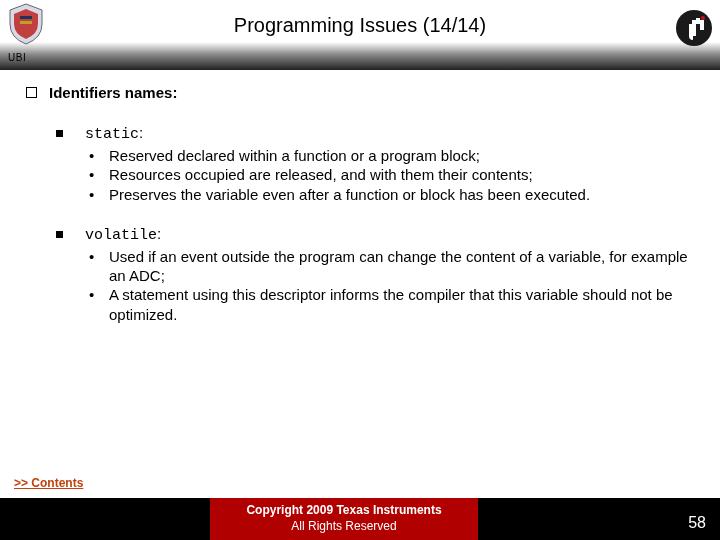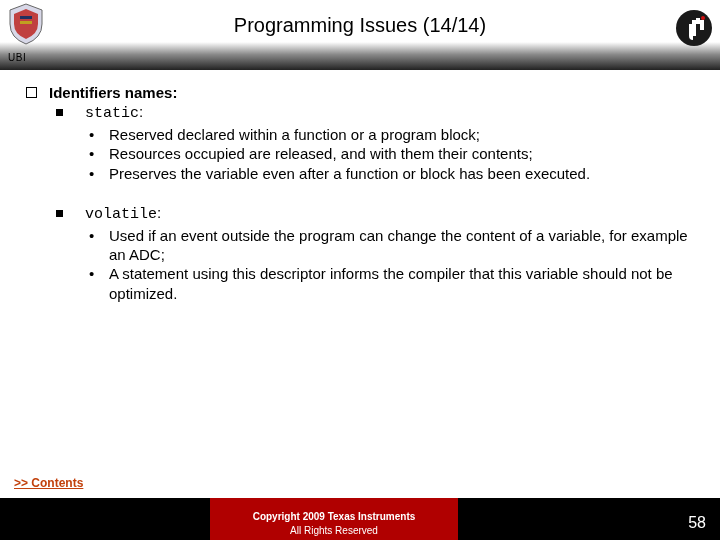--- a/index.html
+++ b/index.html
@@ -56,21 +56,21 @@
     z-index: 2;
   }
   .content {
     padding: 14px 26px 0 26px;
   }
   .top-heading {
     display: flex;
     align-items: flex-start;
     font-weight: bold;
     font-size: 15px;
-    margin-bottom: 1px;
+    margin-bottom: 22px;
   }
   .hollow-square {
     display: inline-block;
     width: 11px; height: 11px;
     border: 1.5px solid #000;
     margin-right: 12px;
     margin-top: 3px;
     flex-shrink: 0;
   }
   .section {
@@ -112,27 +112,27 @@
   }
   .footer {
     position: absolute;
     left: 0; right: 0; bottom: 0;
     height: 42px;
     background: linear-gradient(to bottom, #000 0%, #000 100%);
   }
   .footer-red {
     position: absolute;
     left: 210px;
-    width: 248px;
+    width: 268px;
     top: 0; bottom: 0;
     background: #b00000;
     color: #fff;
     text-align: center;
-    font-size: 10px;
-    padding-top: 12px;
+    font-size: 12px;
+    padding-top: 4px;
     line-height: 1.35;
   }
   .footer-red .line1 { font-weight: bold; }
   .footer-red .line2 { font-weight: normal; }
   .footer-red .line3 { margin-top: 4px; font-weight: normal; }
   .contents-link {
     position: absolute;
     left: 14px;
     bottom: 50px;
     font-size: 12px;

